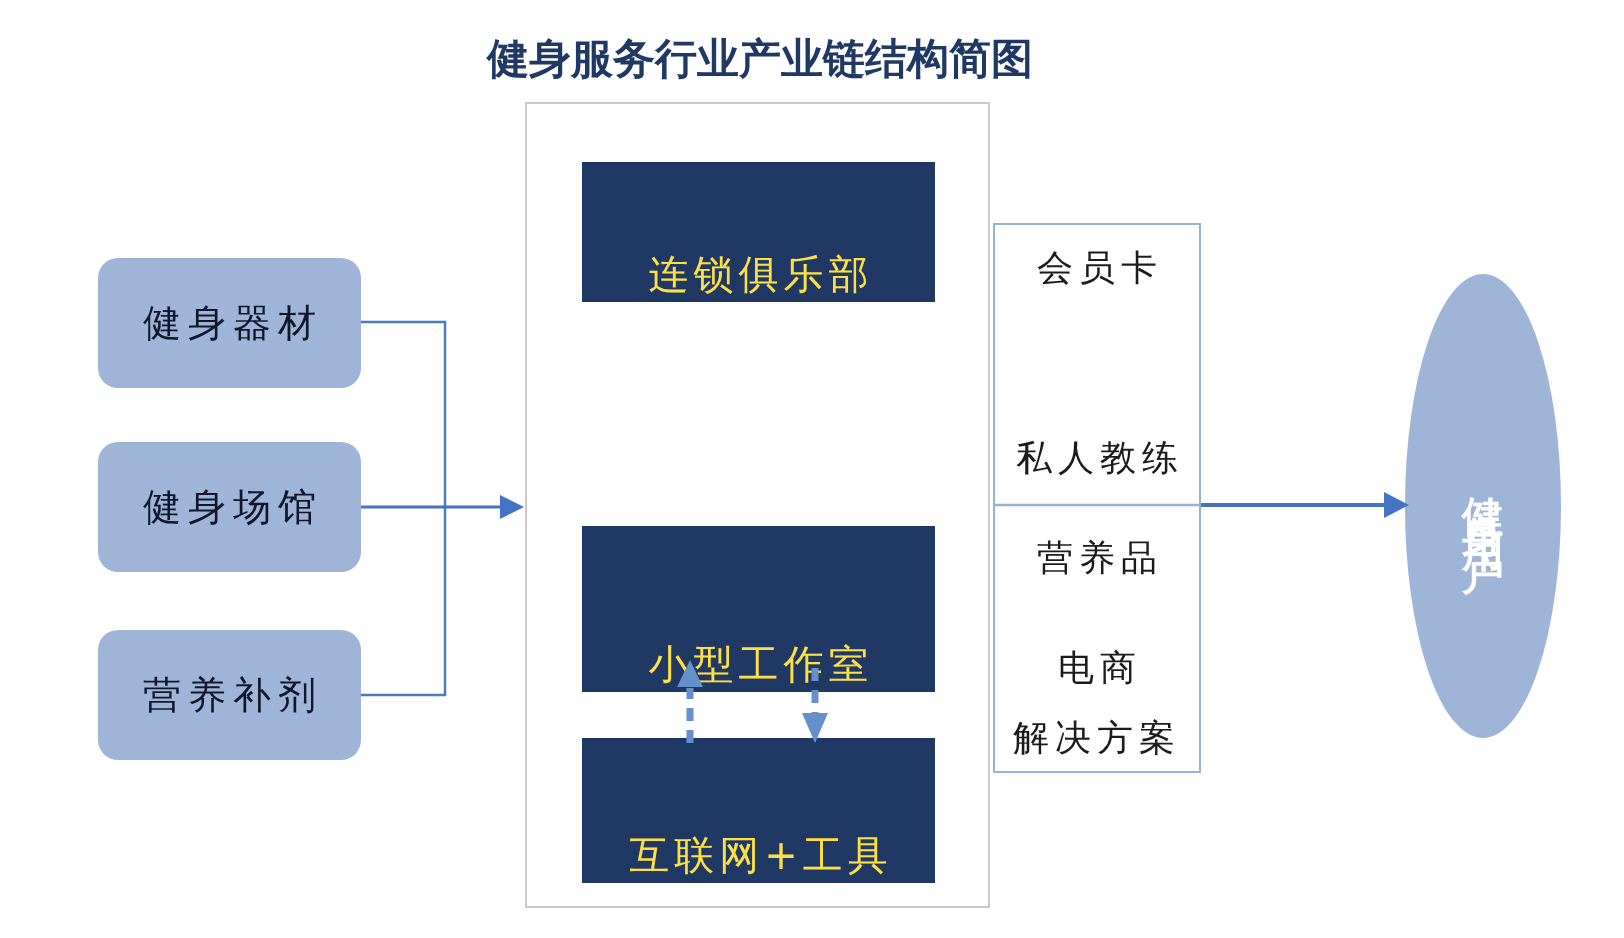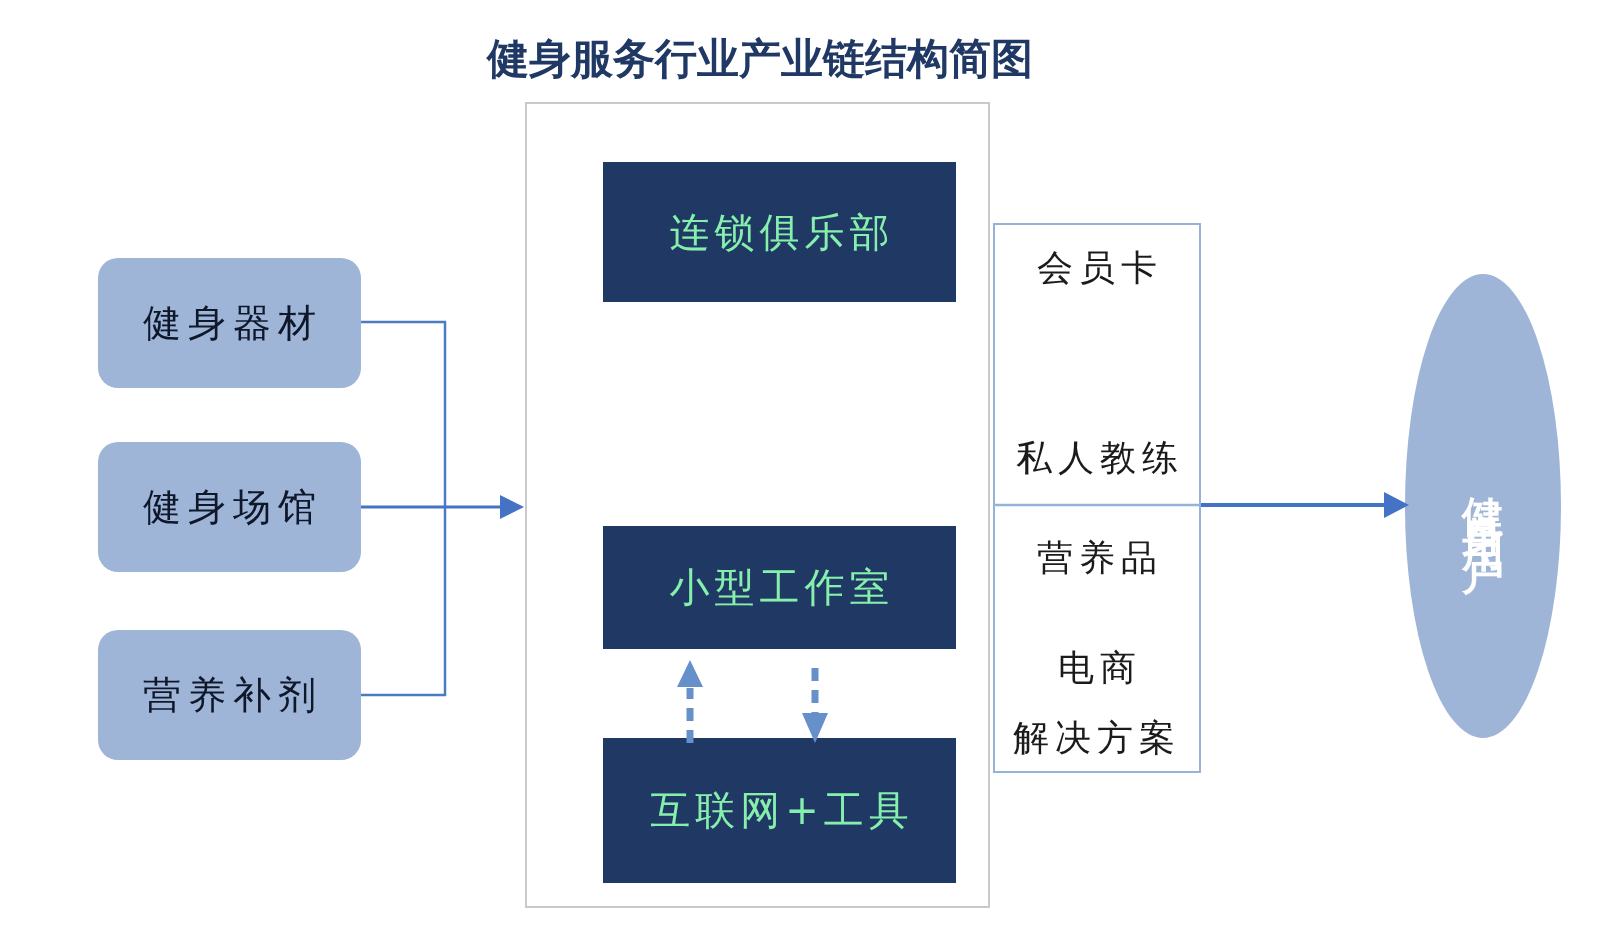--- a/index.html
+++ b/index.html
@@ -44,24 +44,23 @@
   
   .midframe{
     left:525px;top:102px;width:465px;height:806px;
     border:2px solid var(--container-border,#C9C9C9);
     background:#fff;
   }
   
   .nbox{
     left:582px;width:353px;
     background:var(--navy,#1F3864);
-    color:#86efac;font-size:40px;letter-spacing:5px;text-indent:5px;
-    display:flex;align-items:center;justify-content:center;
+    color:#fde047;font-size:40px;letter-spacing:5px;text-indent:5px;
+    display:flex;align-items:flex-end;justify-content:center;
     white-space:nowrap;
-    margin-left:21px;
   }
   
   .svcframe{
     left:993px;top:223px;width:208px;height:550px;
     border:2px solid var(--services-border,#95B3D7);
     background:transparent;
   }
   .svc{
     left:993px;width:208px;
     text-align:center;
@@ -107,21 +106,21 @@
     <span>健身场馆</span>
   </div>
   <div class="abs lbox" style="top:630px">
     <span>营养补剂</span>
   </div>
 
   <div class="abs midframe"></div>
   <div class="abs nbox" style="top:162px;height:140px">
     <span>连锁俱乐部</span>
   </div>
-  <div class="abs nbox" style="top:526px;height:123px">
+  <div class="abs nbox" style="top:526px;height:166px">
     <span>小型工作室</span>
   </div>
   <div class="abs nbox" style="top:738px;height:145px">
     <span>互联网+工具</span>
   </div>
 
   <div class="abs svcframe"></div>
   <div class="abs svc" style="top:247px">会员卡</div>
   <div class="abs svc" style="top:437px">私人教练</div>
   <div class="abs svc two-line" style="top:633px">

